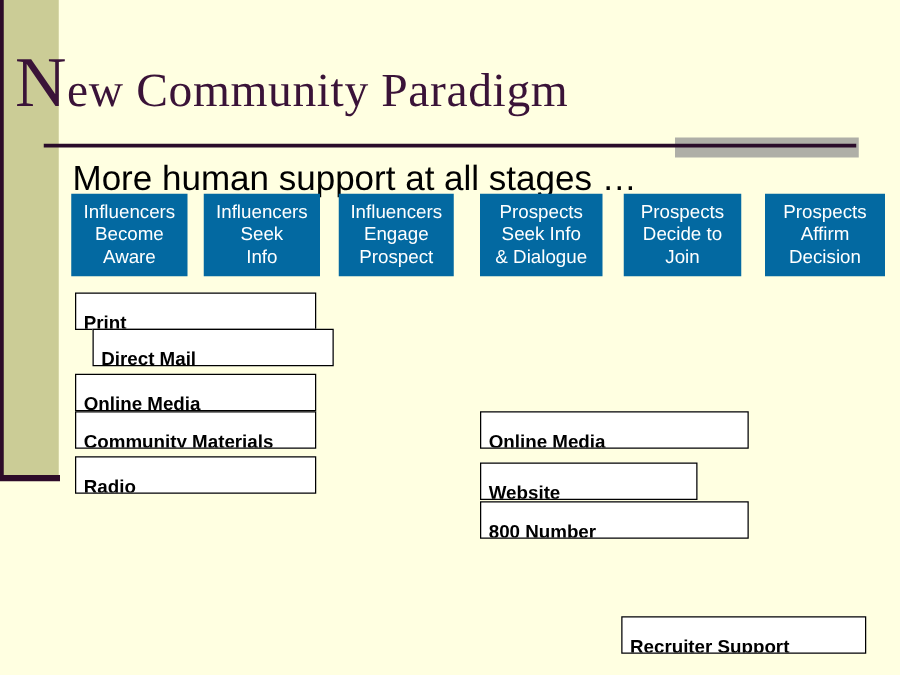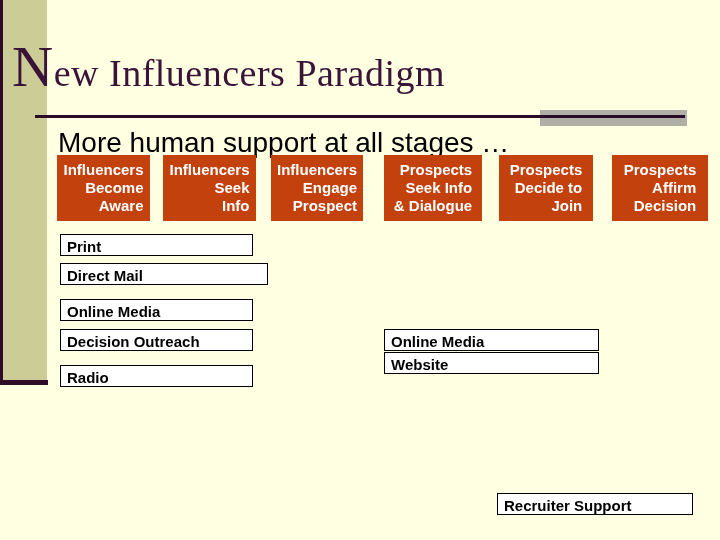--- a/index.html
+++ b/index.html
@@ -19,43 +19,43 @@
     font-size:38px;color:#3A1338;white-space:nowrap;letter-spacing:0.5px;
   }
   .title-initial{font-size:57px;}
   
   .rule-accent{position:absolute;left:540px;top:110px;width:147px;height:16px;background:#AFAFA7;}
   .rule{position:absolute;left:35px;top:115px;width:650px;height:3px;background:#2A0C2A;}
   
   .subtitle{position:absolute;left:58px;top:127px;font-size:28px;color:#000000;white-space:nowrap;}
   
   .stage{
-    position:absolute;top:155px;height:66px;background:#c2410c;color:#FFFFFF;
-    font-weight:bold;font-size:15px;line-height:18px;text-align:right;
+    position:absolute;top:155px;height:66px;background:#0369a1;color:#FFFFFF;
+    font-weight:normal;font-size:15px;line-height:18px;text-align:center;
     white-space:pre-line;display:flex;align-items:center;justify-content:center;
     box-sizing:border-box;
   }
   
   .channel{
     position:absolute;height:22px;box-sizing:border-box;
     background:#FFFFFF;border:1px solid #000000;color:#000000;
-    font-weight:bold;font-size:15px;line-height:20px;padding:2px 6px;
+    font-weight:bold;font-size:15px;line-height:20px;padding:14px 6px;
     white-space:nowrap;overflow:hidden;
   }
 </style>
 </head>
 <body>
 
 <div class="slide">
 
   <div class="band"></div>
   <div class="band-edge"></div>
   <div class="band-bottom"></div>
 
-  <h1 class="title"><span class="title-initial">N</span><span>ew Influencers Paradigm</span></h1>
+  <h1 class="title"><span class="title-initial">N</span><span>ew Community Paradigm</span></h1>
 
   <div class="rule-accent"></div>
   <div class="rule"></div>
 
   <div class="subtitle">More human support at all stages …</div>
 
   <div class="stage" style="left:57px;width:93px">Influencers
 Become
 Aware</div>
   <div class="stage" style="left:163px;width:93px">Influencers
@@ -68,23 +68,24 @@
 Seek Info
 &amp; Dialogue</div>
   <div class="stage" style="left:499px;width:94px">Prospects
 Decide to
 Join</div>
   <div class="stage" style="left:612px;width:96px">Prospects
 Affirm
 Decision</div>
 
   <div class="channel" style="left:60px;top:234px;width:193px">Print</div>
-  <div class="channel" style="left:60px;top:263px;width:208px">Direct Mail</div>
+  <div class="channel" style="left:74px;top:263px;width:193px">Direct Mail</div>
   <div class="channel" style="left:60px;top:299px;width:193px">Online Media</div>
-  <div class="channel" style="left:60px;top:329px;width:193px">Decision Outreach</div>
+  <div class="channel" style="left:60px;top:329px;width:193px">Community Materials</div>
   <div class="channel" style="left:60px;top:365px;width:193px">Radio</div>
 
   <div class="channel" style="left:384px;top:329px;width:215px">Online Media</div>
-  <div class="channel" style="left:384px;top:352px;width:215px">Website</div>
+  <div class="channel" style="left:384px;top:370px;width:174px">Website</div>
+  <div class="channel" style="left:384px;top:401px;width:215px">800 Number</div>
 
   <div class="channel" style="left:497px;top:493px;width:196px">Recruiter Support</div>
 
 </div>
 
 </body></html>

